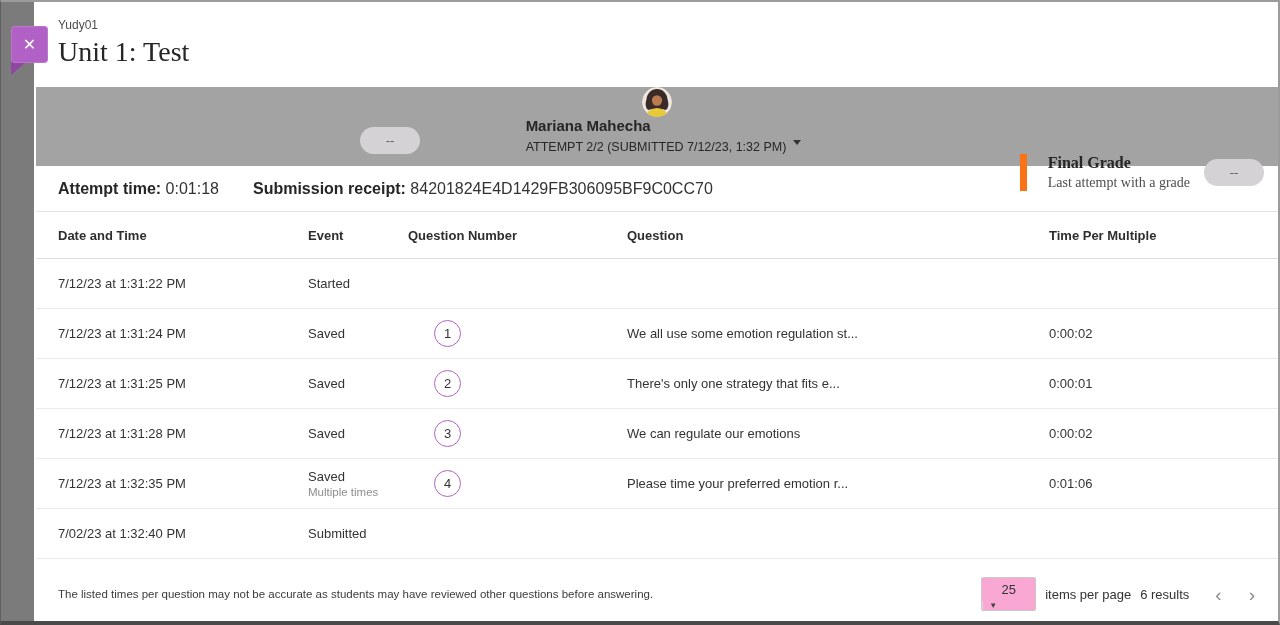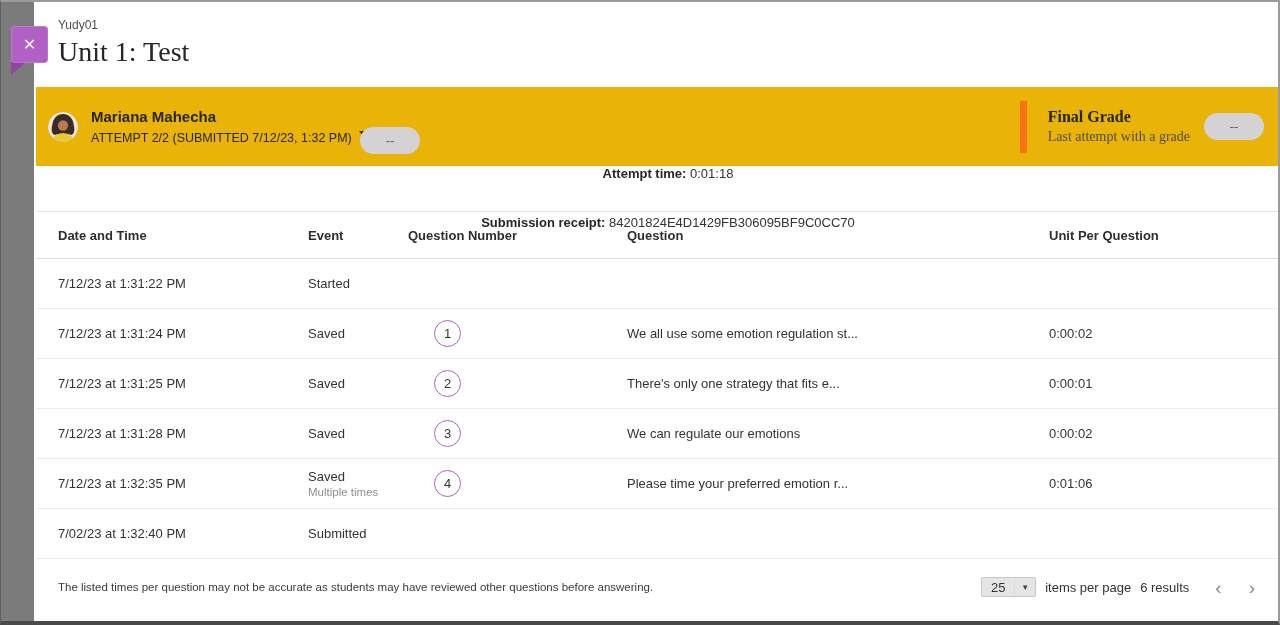--- a/index.html
+++ b/index.html
@@ -44,22 +44,22 @@
   
   .title-block { padding: 16px 4px 0 22px; height: 85px; }
   .course-label { font-size: 12px; color: #4d4d4d; }
   .page-title {
     font-family: "Liberation Serif", "DejaVu Serif", serif;
     font-size: 28px; font-weight: 400; color: #262626; margin-top: 4px;
   }
 
   
   .student-bar {
-    position: relative; height: 79px; background: #eab308;
-    display: flex; align-items: center; padding: 0 12px;
+    position: relative; height: 79px; background: #a3a3a3;
+    display: flex; align-items: center; padding: 0 12px; flex-direction: column;
   }
   .avatar { width: 30px; height: 30px; border-radius: 50%; overflow: hidden; flex: 0 0 auto; display: block; }
   .student-meta { margin-left: 13px; }
   .student-name { font-size: 15px; font-weight: 700; color: #262626; }
   .attempt-select {
     display: flex; align-items: flex-start; gap: 7px;
     background: none; border: none; cursor: pointer;
     margin-top: 6px; padding: 0; font-family: inherit;
     font-size: 12.5px; color: #262626;
   }
@@ -81,21 +81,21 @@
   }
   .fg-title { font-size: 16px; font-weight: 700; color: #262626; }
   .fg-sub { font-size: 14px; color: #4d4d4d; margin-top: 3px; }
   .fg-pill { margin-left: 14px; margin-right: 2px; }
 
   
   .info-row {
     display: flex; align-items: center; height: 46px;
     padding-left: 22px; gap: 34px;
     border-bottom: 1px solid #e5e3e5;
-    font-size: 13px; color: #333; flex-direction: column;
+    font-size: 16px; color: #333;
   }
   .info-label { font-weight: 700; color: #262626; }
 
   
   .t-header, .trow {
     display: grid;
     grid-template-columns: 250px 100px 219px 422px 1fr;
     align-items: center;
     padding-left: 22px; padding-right: 5px;
   }
@@ -113,22 +113,22 @@
   }
 
   
   .footer {
     display: flex; align-items: center;
     padding: 18px 14px 0 10px;
   }
   .disclaimer { font-size: 11.5px; color: #3b3b3b; margin-left: 12px; }
   .pagination { margin-left: auto; display: flex; align-items: center; gap: 9px; font-size: 13px; color: #333; }
   .page-size {
-    display: flex; align-items: stretch; width: 55px; height: 20px;
-    border: 1px solid #c9c7c9; background: #e5e5e5; cursor: pointer; border-radius: 2px;
+    display: flex; align-items: stretch; width: 55px; height: 34px;
+    border: 1px solid #c9c7c9; background: #f9a8d4; cursor: pointer; border-radius: 2px; flex-direction: column;
   }
   .ps-value { flex: 1; display: flex; align-items: center; justify-content: center; font-size: 13px; color: #333; }
   .ps-caret {
     width: 21px; border-left: 1px solid #dddbdd;
     display: flex; align-items: center; justify-content: center;
     font-size: 8px; color: #444;
   }
   .pager-btn {
     background: none; border: none; cursor: pointer;
     font-size: 19px; color: #8a8a8a; line-height: 1;
@@ -193,21 +193,21 @@
         <span>84201824E4D1429FB306095BF9C0CC70</span>
       </div>
     </section>
 
     <section class="log-table">
       <div class="t-header">
         <div>Date and Time</div>
         <div>Event</div>
         <div>Question Number</div>
         <div>Question</div>
-        <div>Unit Per Question</div>
+        <div>Time Per Multiple</div>
       </div>
       <div id="rows">
           <div class="trow">
             <div>7/12/23 at 1:31:22 PM</div>
             <div>
               <div>Started</div>
             </div>
             <div></div>
             <div></div>
             <div></div>

